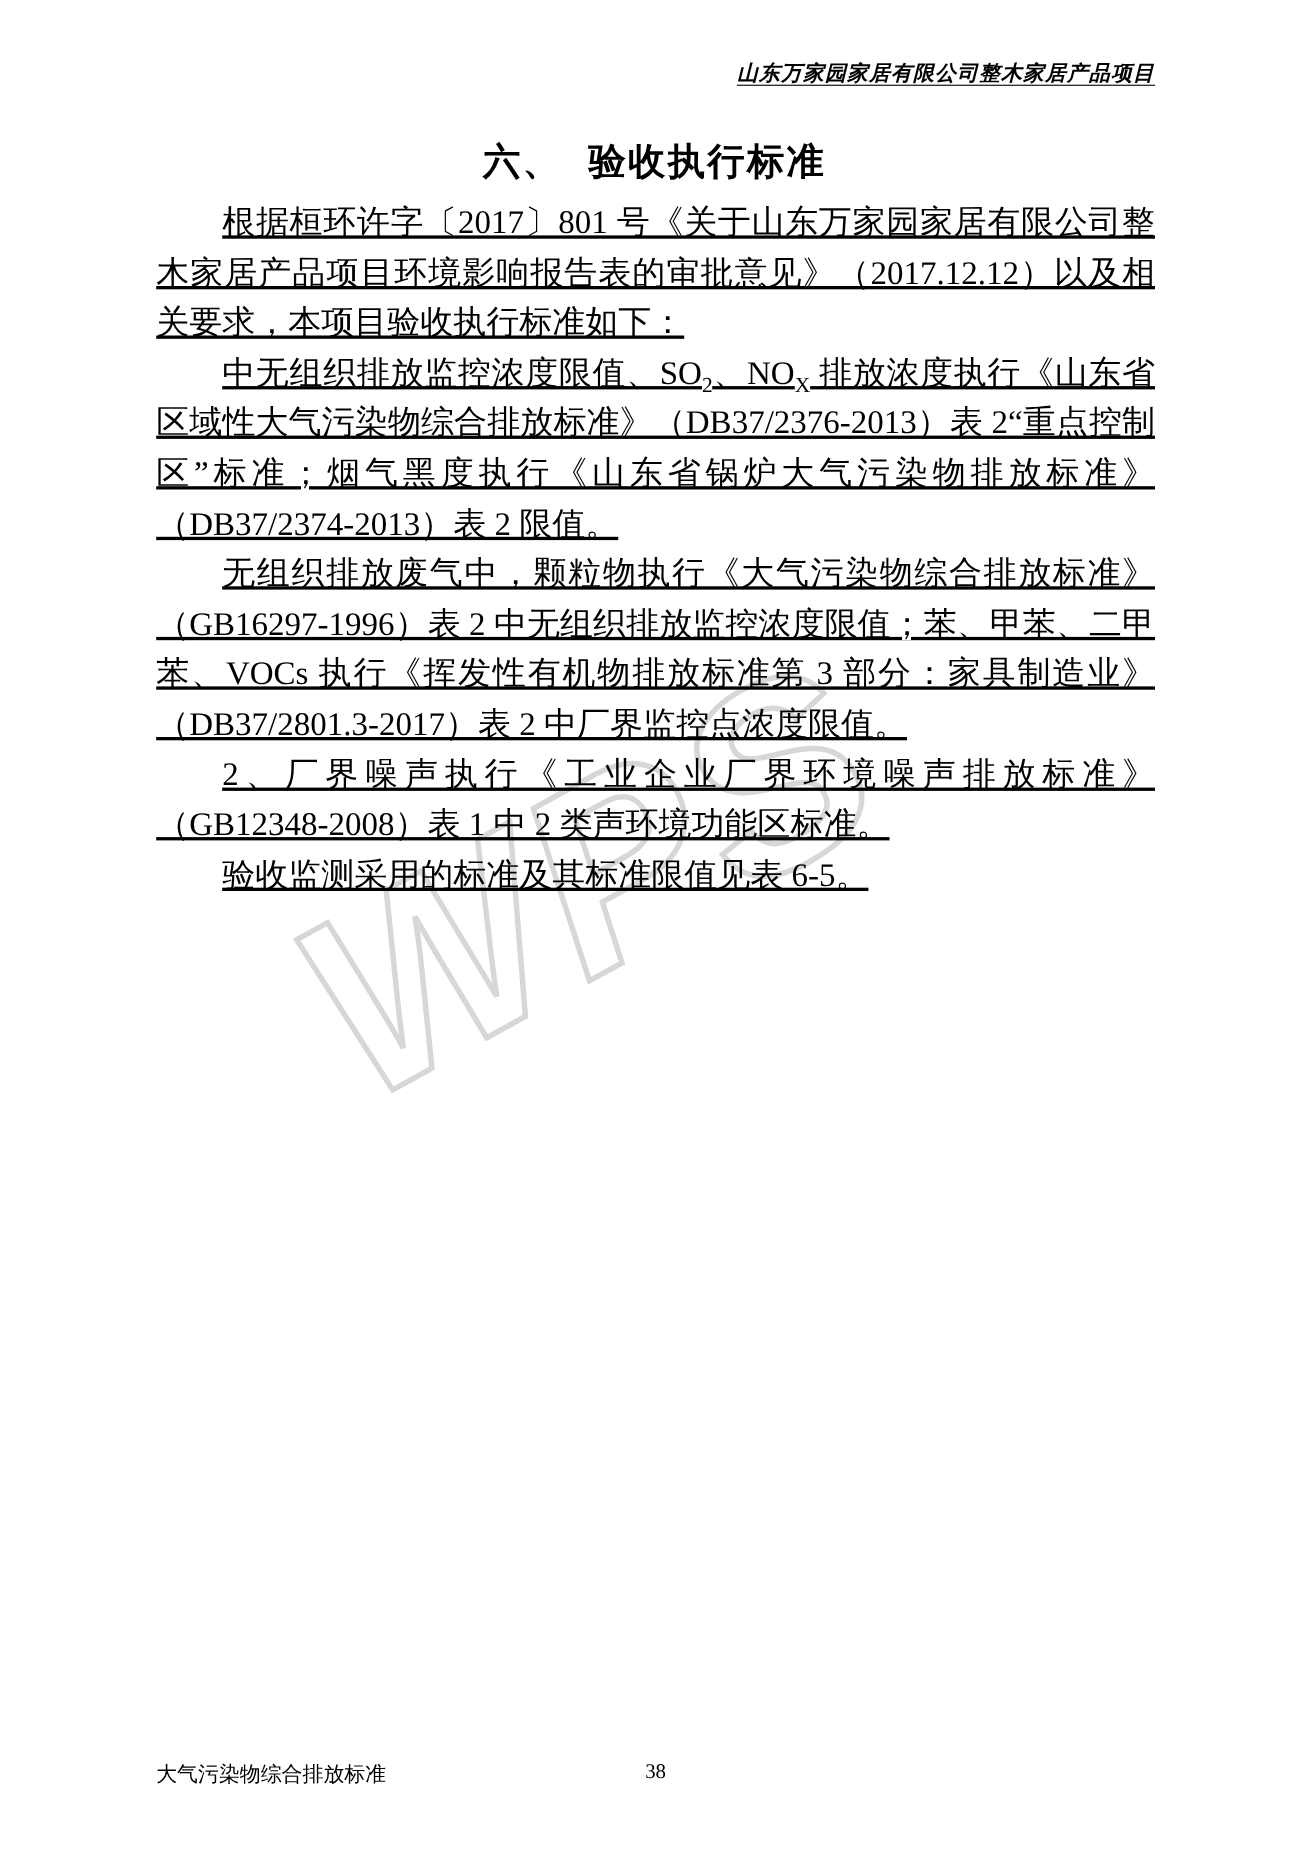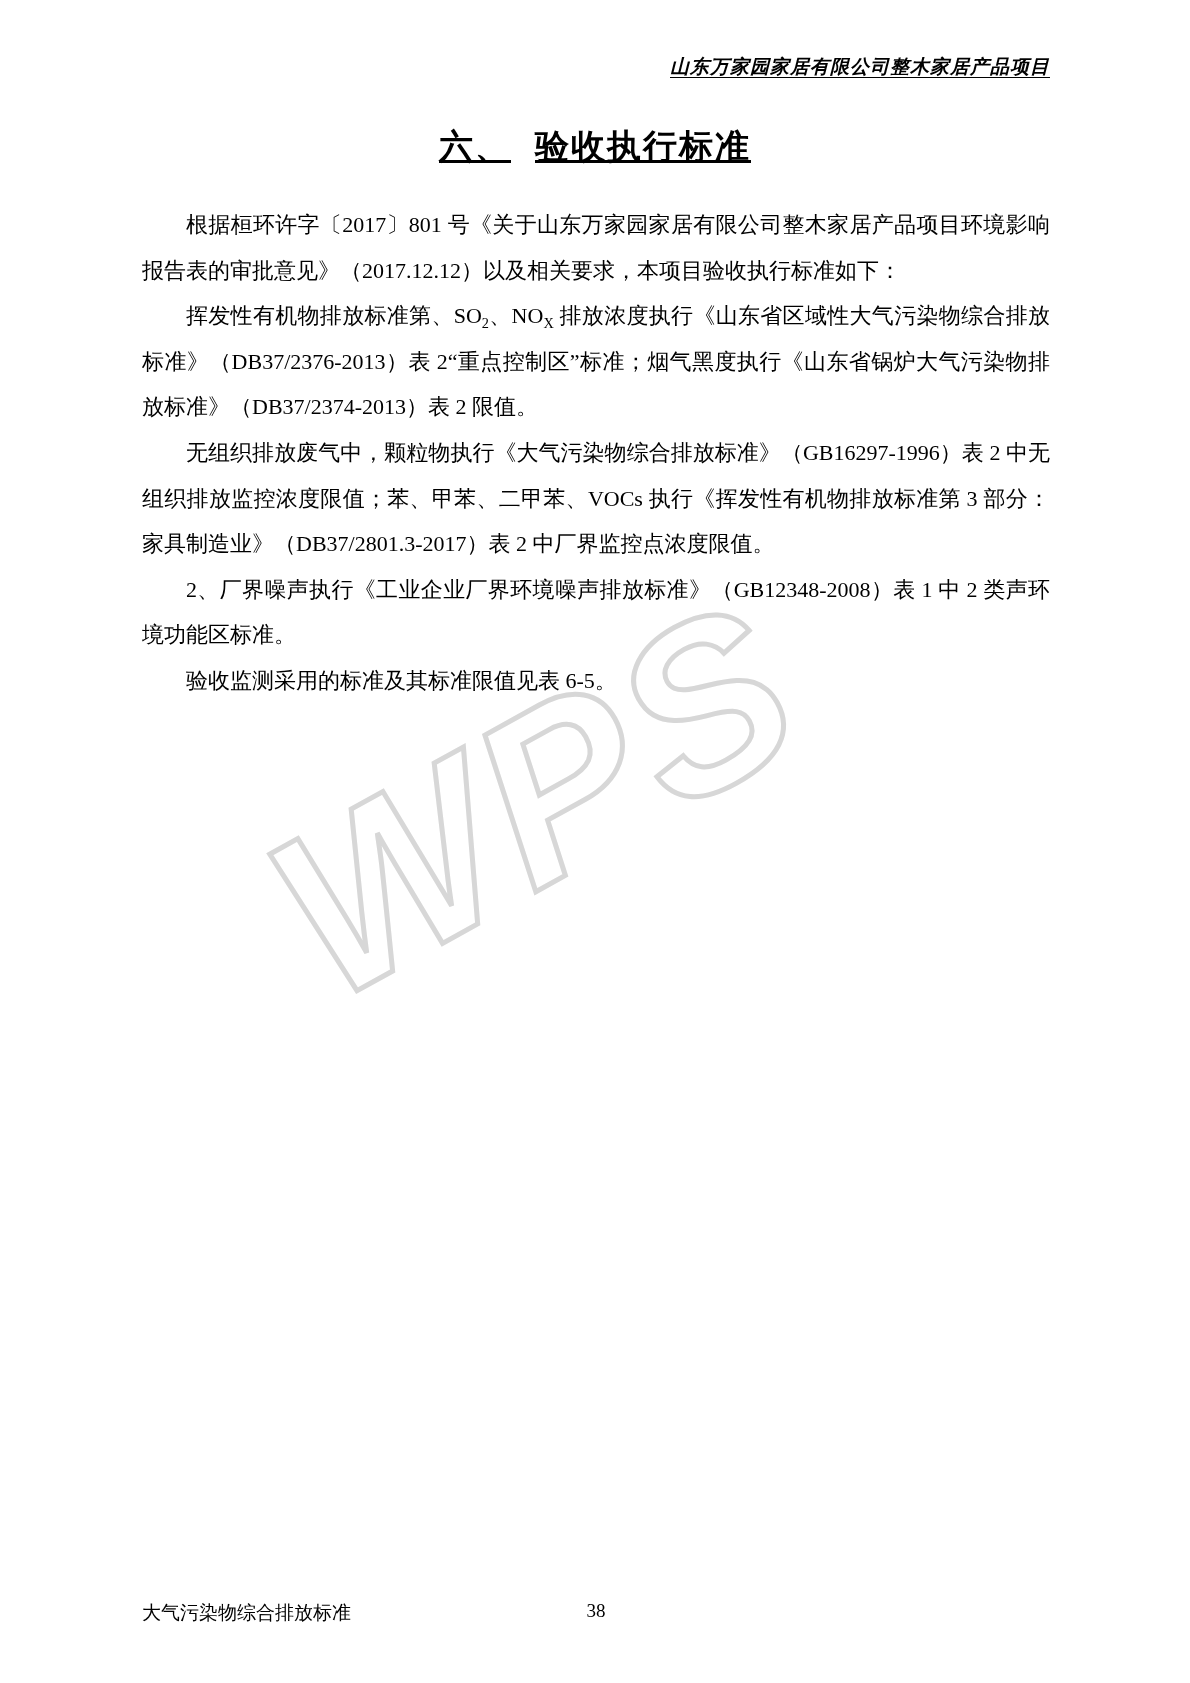--- a/index.html
+++ b/index.html
@@ -33,28 +33,29 @@
     text-decoration:underline;
     text-underline-offset:4px;
     letter-spacing:1px;
     margin-top:33px;
   }
   
   .title{
     position:absolute;top:124px;left:0;width:1190px;margin:0;
     text-align:center;z-index:1;
     font-family:"Liberation Sans","DejaVu Sans",sans-serif;
-    font-size:34px;font-weight:bold;letter-spacing:2px;text-decoration:underline;
+    font-size:34px;font-weight:bold;letter-spacing:2px;
   }
   .title .title-text{margin-left:24px;}
   
   .body{
-    position:absolute;top:202px;left:142px;width:908px;z-index:1;
-    font-size:22px;line-height:45.6px;
+    position:absolute;top:180px;left:142px;width:908px;z-index:1;
+    font-size:30px;line-height:45.6px;
     text-align:justify;
+    text-decoration:underline;
   }
   .body p{margin:0;text-indent:2em;}
   .body sub{font-size:0.65em;line-height:0;}
   
   .footer{
     position:absolute;top:1600px;left:142px;width:908px;z-index:1;
     font-size:19px;
   }
   .footer .pagenum{
     position:absolute;left:50%;transform:translateX(-50%);
@@ -73,21 +74,21 @@
   <div class="header">
     <span>山东万家园家居有限公司整木家居产品项目</span>
   </div>
 
   <h1 class="title">
     <span>六、</span><span class="title-text">验收执行标准</span>
   </h1>
 
   <div class="body">
       <p><span>根据桓环许字〔2017〕801 号《关于山东万家园家居有限公司整木家居产品项目环境影响报告表的审批意见》（2017.12.12）以及相关要求，本项目验收执行标准如下：</span></p>
-      <p><span>挥发性有机物排放标准第、SO</span><sub>2</sub><span>、NO</span><sub>X</sub><span> 排放浓度执行《山东省区域性大气污染物综合排放标准》（DB37/2376-2013）表 2“重点控制区”标准；烟气黑度执行《山东省锅炉大气污染物排放标准》（DB37/2374-2013）表 2 限值。</span></p>
+      <p><span>中无组织排放监控浓度限值、SO</span><sub>2</sub><span>、NO</span><sub>X</sub><span> 排放浓度执行《山东省区域性大气污染物综合排放标准》（DB37/2376-2013）表 2“重点控制区”标准；烟气黑度执行《山东省锅炉大气污染物排放标准》（DB37/2374-2013）表 2 限值。</span></p>
       <p><span>无组织排放废气中，颗粒物执行《大气污染物综合排放标准》（GB16297-1996）表 2 中无组织排放监控浓度限值；苯、甲苯、二甲苯、VOCs 执行《挥发性有机物排放标准第 3 部分：家具制造业》（DB37/2801.3-2017）表 2 中厂界监控点浓度限值。</span></p>
       <p><span>2、厂界噪声执行《工业企业厂界环境噪声排放标准》（GB12348-2008）表 1 中 2 类声环境功能区标准。</span></p>
       <p><span>验收监测采用的标准及其标准限值见表 6-5。</span></p>
     </div>
 
   <div class="footer">
     <span>大气污染物综合排放标准</span>
     <span class="pagenum">38</span>
   </div>
 

